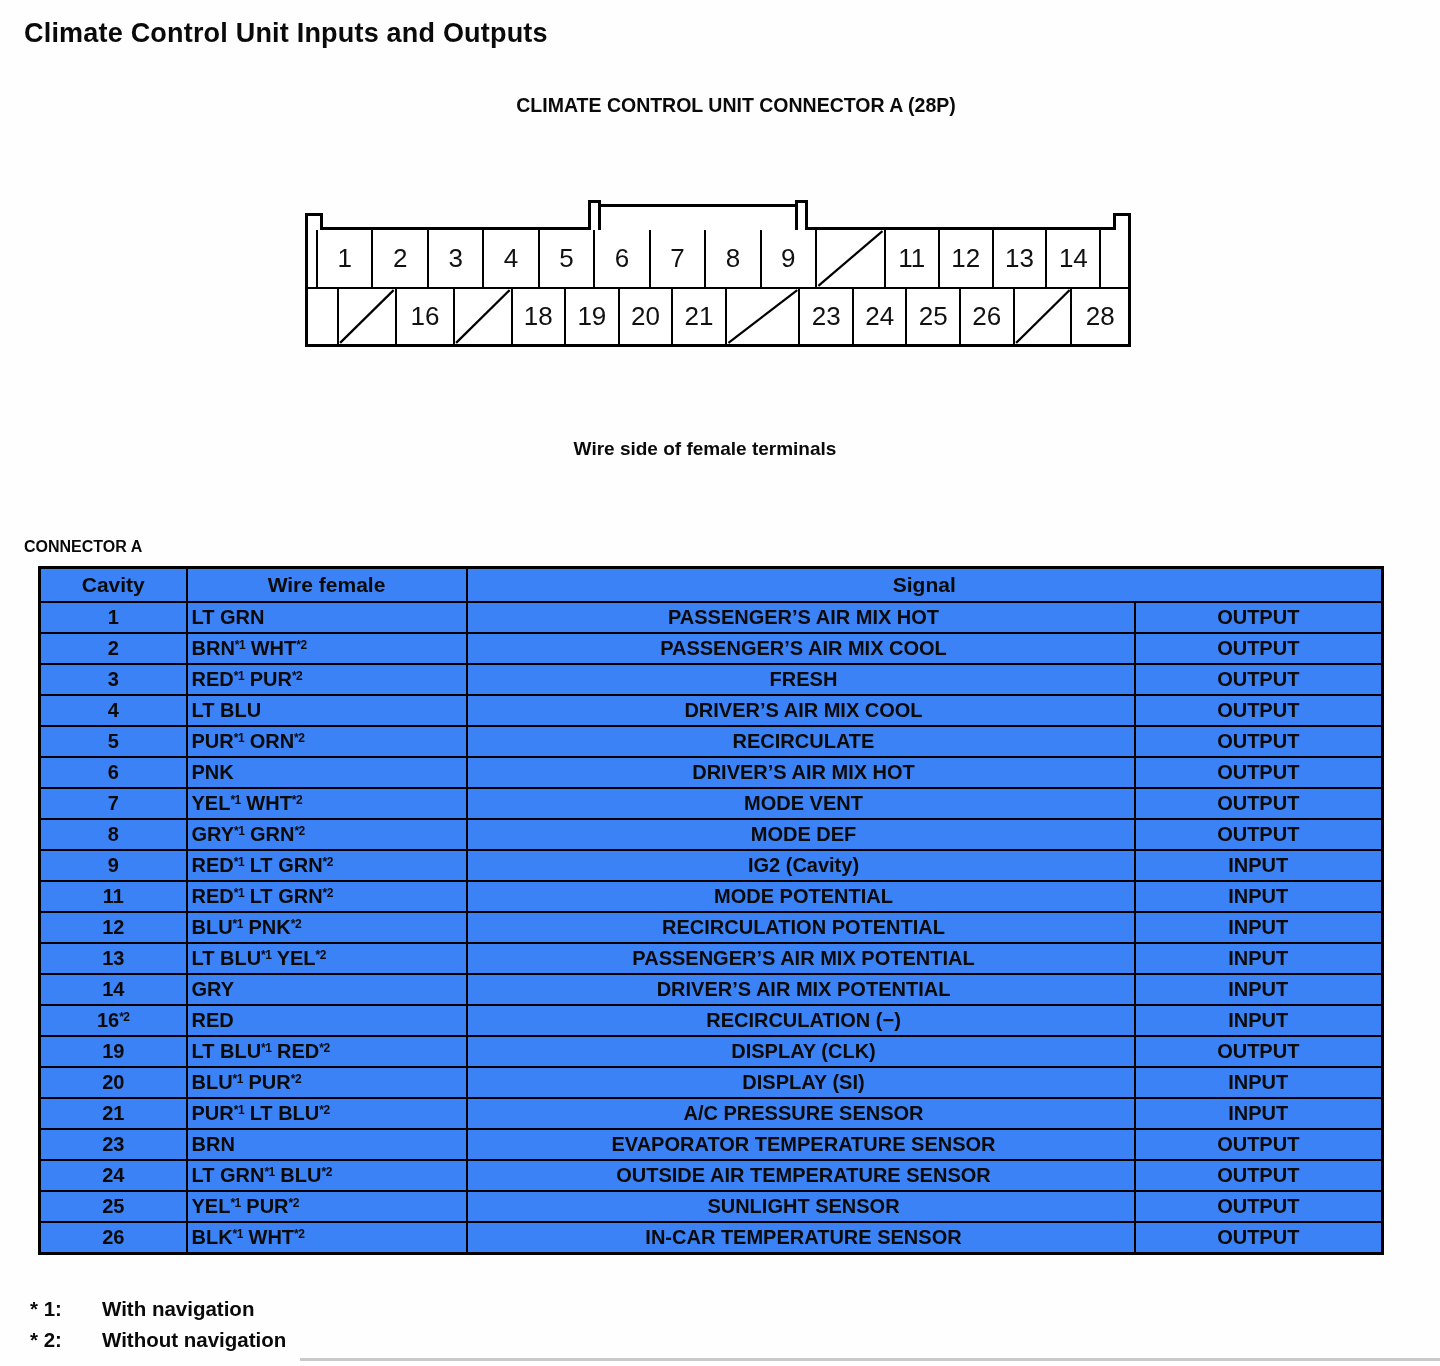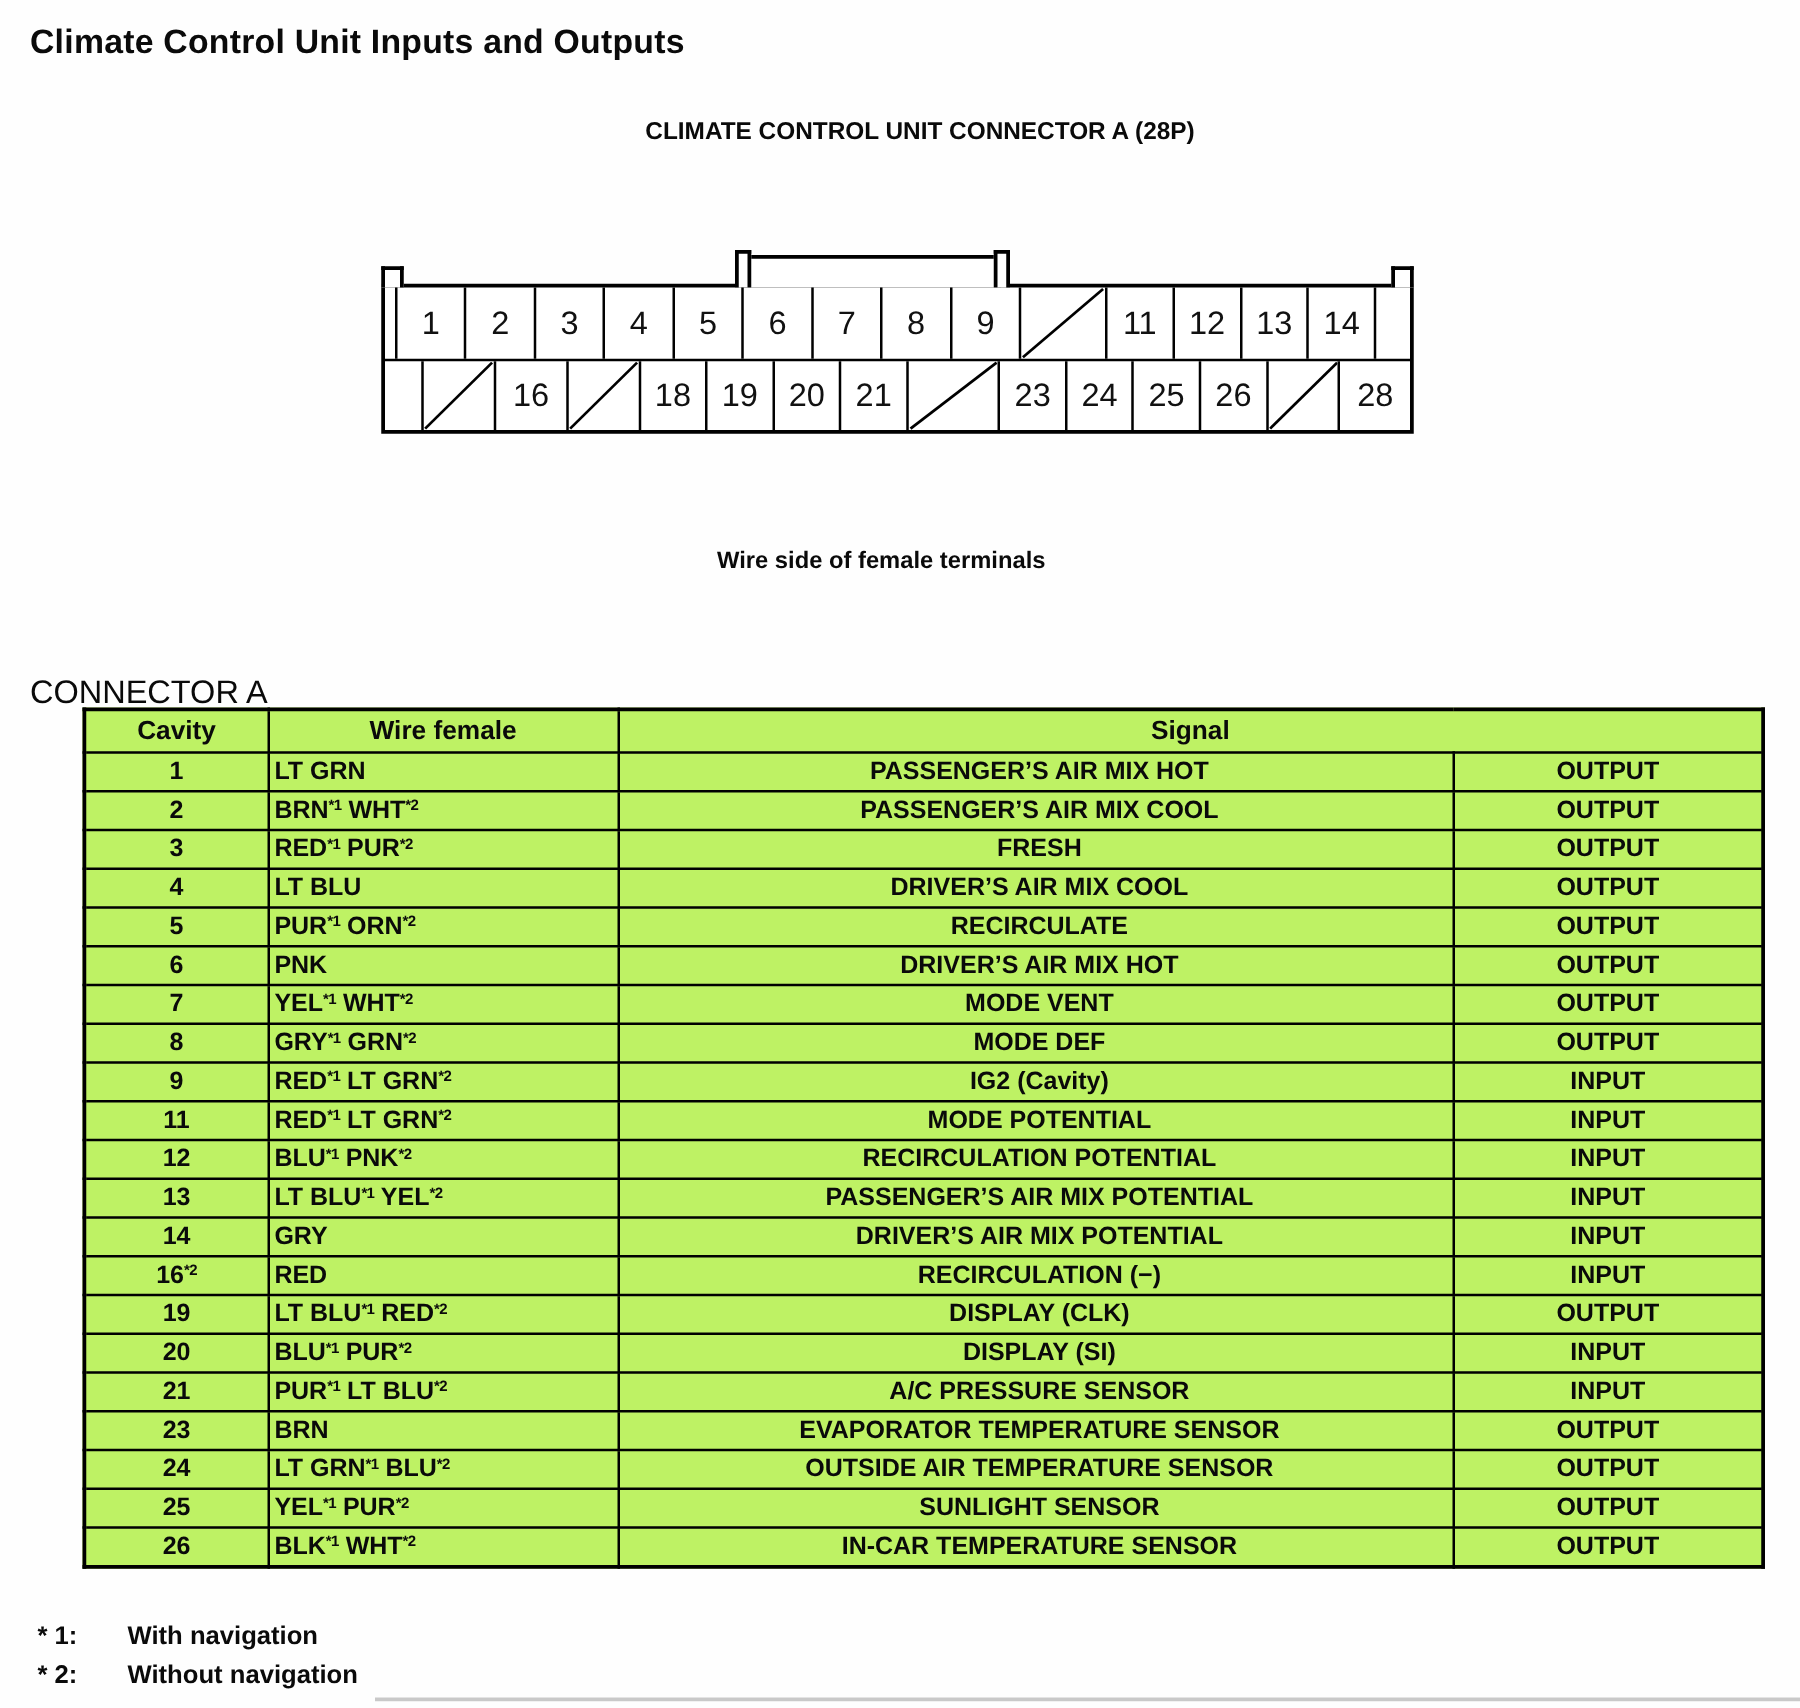--- a/index.html
+++ b/index.html
@@ -5,40 +5,40 @@
   html,body{margin:0;padding:0;}
   body{
     width:1440px;height:1366px;position:relative;background:#fefefe;
     font-family:"Liberation Sans",sans-serif;color:#0a0a0a;overflow:hidden;
   }
   .abs{position:absolute;}
   
   .page-title{left:24px;top:18px;font-size:27px;font-weight:bold;letter-spacing:0.2px;}
   .diagram-title{left:0;top:94px;width:1472px;text-align:center;font-size:19.5px;font-weight:bold;}
   .diagram-caption{left:0;top:438px;width:1410px;text-align:center;font-size:19px;font-weight:bold;}
-  .section-label{left:24px;top:538px;font-size:26px;font-weight:normal;}
+  .section-label{left:24px;top:538px;font-size:16px;font-weight:bold;}
   
   .connector{left:305px;top:227px;width:820px;height:114px;border:3px solid #000;background:#fff;}
   .latch{position:absolute;left:280px;top:-30px;width:220px;height:30px;}
   .latch-bar{position:absolute;left:7px;right:7px;top:4px;height:26px;border:3px solid #000;border-bottom:none;background:#fff;box-sizing:border-box;}
   .latch-post{position:absolute;top:0;width:13px;height:30px;border:3px solid #000;border-bottom:none;background:#fff;box-sizing:border-box;}
   .latch-post.left{left:0;} .latch-post.right{right:0;}
   .corner-tab{position:absolute;top:-17px;width:18px;height:17px;border:3px solid #000;border-bottom:none;background:#fff;box-sizing:border-box;}
   .corner-tab.left{left:-3px;} .corner-tab.right{right:-3px;}
   .pin-row{display:flex;width:100%;height:57px;box-sizing:border-box;}
   .pin-row.top{padding-left:8px;}
   .pin-row.bottom{border-top:2.5px solid #000;height:57px;}
   .pin{box-sizing:border-box;border-right:2.5px solid #000;display:flex;align-items:center;justify-content:center;
        font-size:26px;font-weight:400;position:relative;color:#111;}
   .pin-row.top .pin:first-child{border-left:2.5px solid #000;}
   .pin:last-child{border-right:none;}
   .pin svg{position:absolute;left:0;top:0;width:100%;height:100%;}
   
   .conn-table{left:38px;top:566px;}
-  table{border-collapse:collapse;table-layout:fixed;width:1343px;background:#bef264;margin-left:28px;}
+  table{border-collapse:collapse;table-layout:fixed;width:1343px;background:#3b82f6;}
   table,th,td{border:2px solid #000;}
   table{border-width:3px;}
   th{font-size:21px;font-weight:bold;height:32px;padding:0;}
   td{height:29px;padding:0 4px;font-size:20px;font-weight:bold;white-space:nowrap;overflow:hidden;}
   col.c-cavity{width:147px;} col.c-wire{width:280px;} col.c-signal{width:668px;} col.c-dir{width:248px;}
   td.cavity{text-align:center;}
   td.wire{}
   td.signal{text-align:center;padding-left:10px;}
   td.direction{text-align:center;}
   sup{font-size:12px;font-weight:bold;letter-spacing:-0.5px;vertical-align:6px;line-height:0;}

